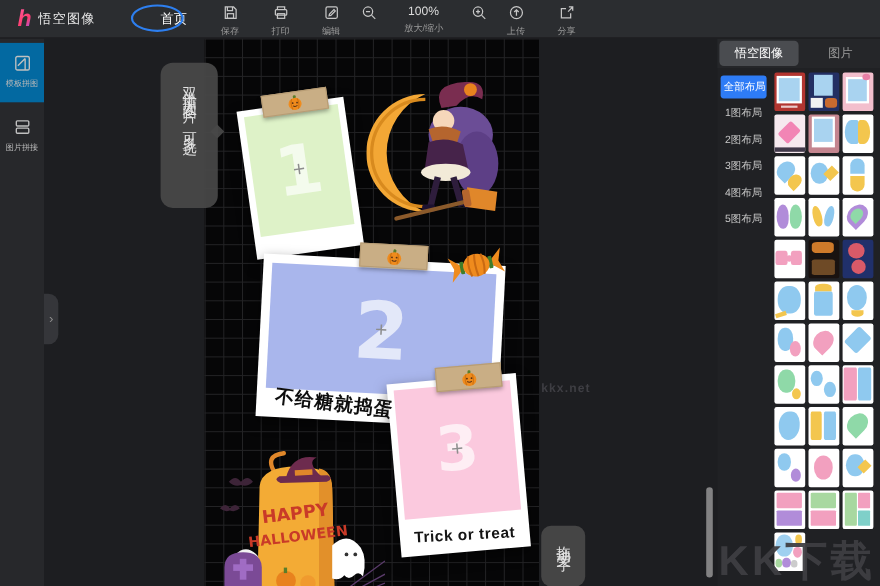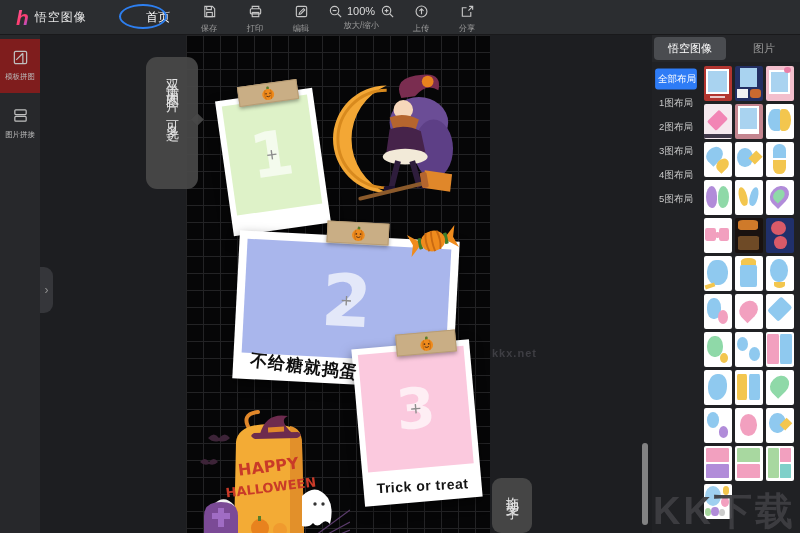--- a/index.html
+++ b/index.html
@@ -18,28 +18,28 @@
   .home-btn { position:relative; width:52px; height:26px; display:flex; align-items:center; justify-content:flex-end; }
   .home-btn span { color:#ffffff; font-size:12px; }
   .home-ellipse { position:absolute; left:1px; top:0; width:48px; height:25px; border:2px solid #2d7ff0;
     border-radius:50%; pointer-events:none; }
   .tgroup { display:flex; align-items:flex-start; margin-left:18px; gap:4px; }
   .tbtn { width:42px; display:flex; flex-direction:column; align-items:center; gap:3px;
     padding-top:4px; cursor:pointer; background:none; border:none; }
   .tbtn svg { width:15px; height:15px; stroke:#c6c6c6; fill:none; stroke-width:1.2; }
   .tlabel { font-size:9px; color:#9a9a9a; white-space:nowrap; transform:scale(.92); }
   .zoomgroup { display:flex; flex-direction:column; align-items:center; padding-top:4px; }
-  .zoomrow { display:flex; align-items:center; gap:2px; }
+  .zoomrow { display:flex; align-items:center; gap:26px; }
   .zoomval { color:#dddddd; font-size:11px; min-width:30px; text-align:center; }
 
   
   .sidebar { position:absolute; left:0; top:35px; width:40px; height:498px; background:#27282b; z-index:25; }
   .side-item { width:40px; height:54px; display:flex; flex-direction:column; align-items:center;
     justify-content:center; gap:4px; cursor:pointer; margin-top:4px; }
-  .side-item.selected { background:#7f1d1d; }
+  .side-item.selected { background:#0369a1; }
   .side-item svg { width:17px; height:17px; stroke:#c0c0c0; fill:none; stroke-width:1.3; }
   .side-label { font-size:9px; color:#b9b9b9; transform:scale(.82); white-space:nowrap; }
 
   
   .canvas-area { position:absolute; left:40px; top:35px; width:612px; height:498px; background:#1d1e21; }
   .collapse-tab { position:absolute; left:0; top:232px; width:13px; height:46px; background:#35363a;
     border-radius:0 9px 9px 0; display:flex; align-items:center; justify-content:center;
     color:#8f8f8f; font-size:12px; cursor:pointer; z-index:6; }
   .artboard { position:absolute; left:146px; top:0; width:304px; height:498px; background:#060607;
     overflow:hidden; background-image:linear-gradient(#232325 1px,transparent 1px),

